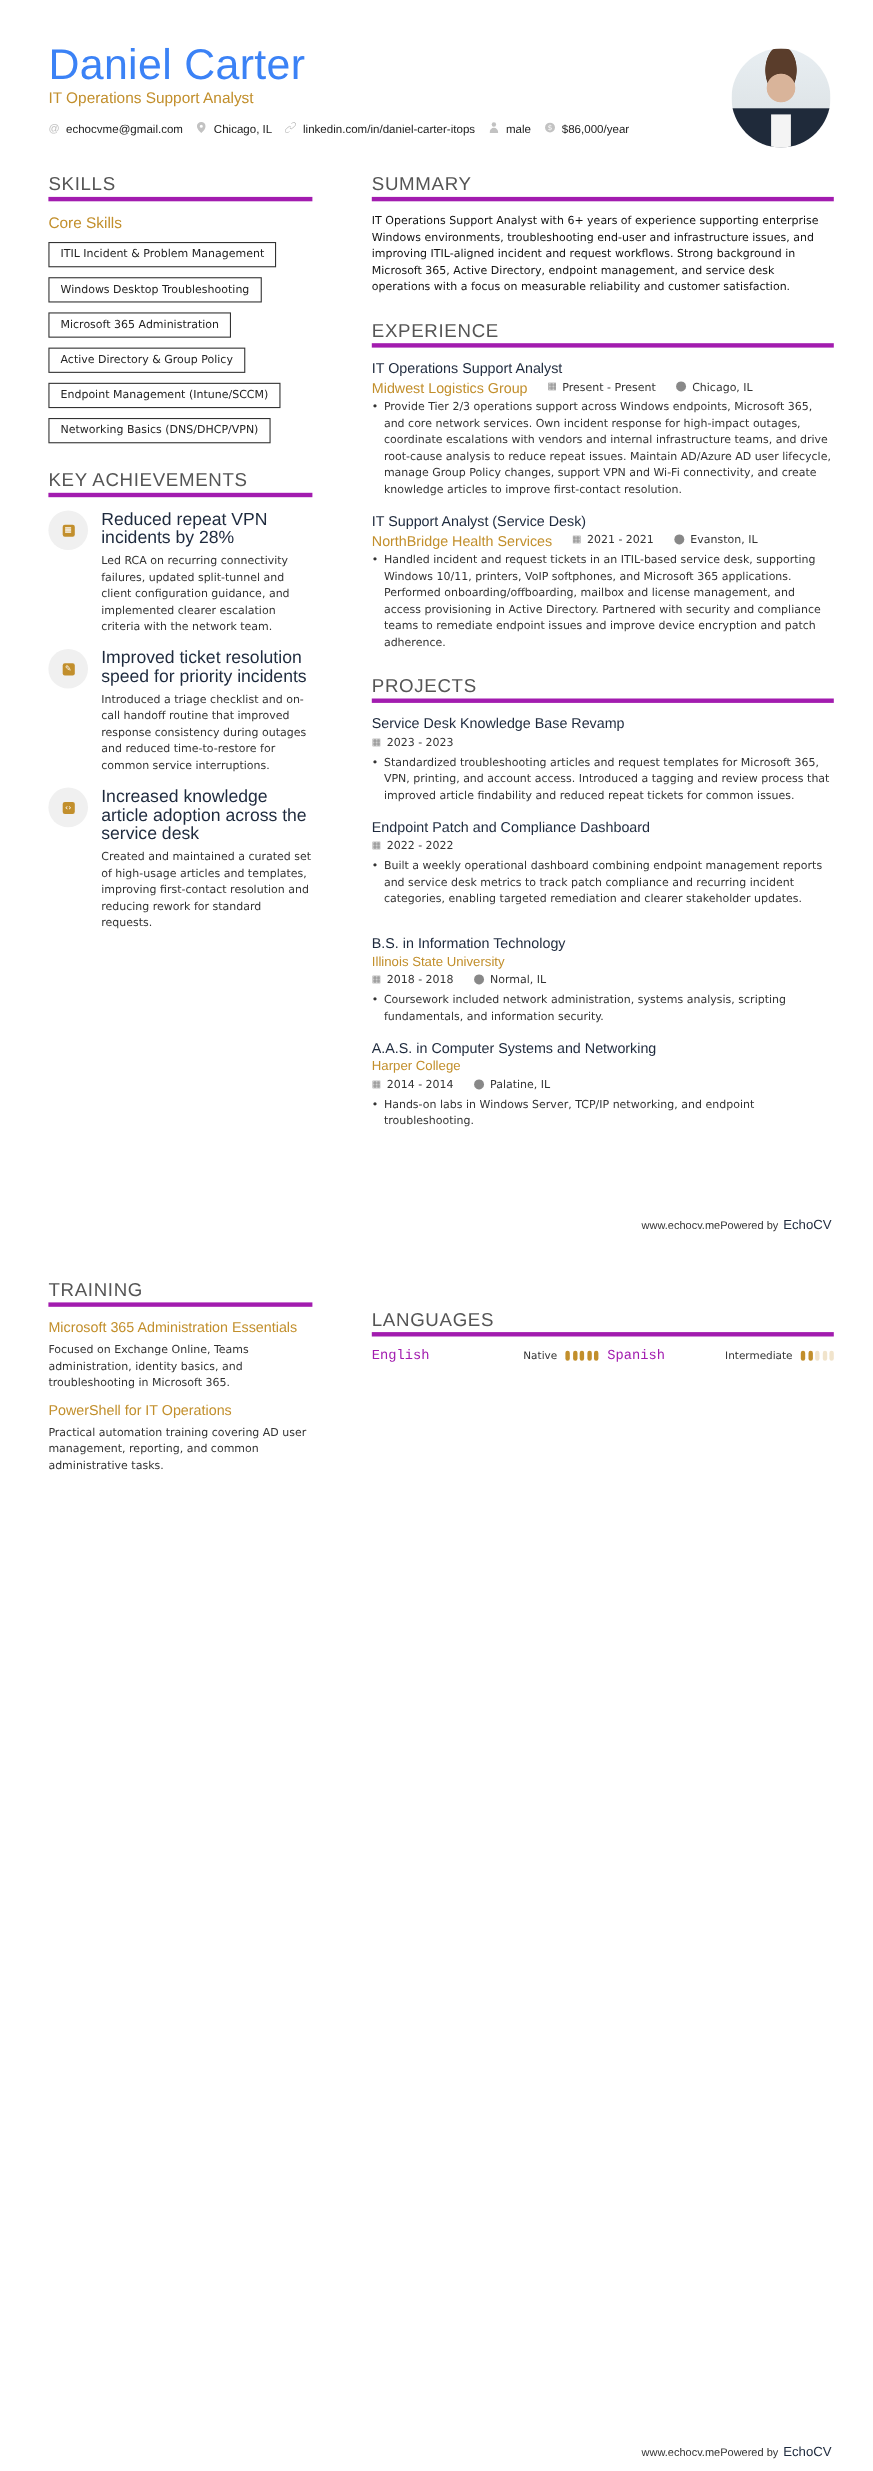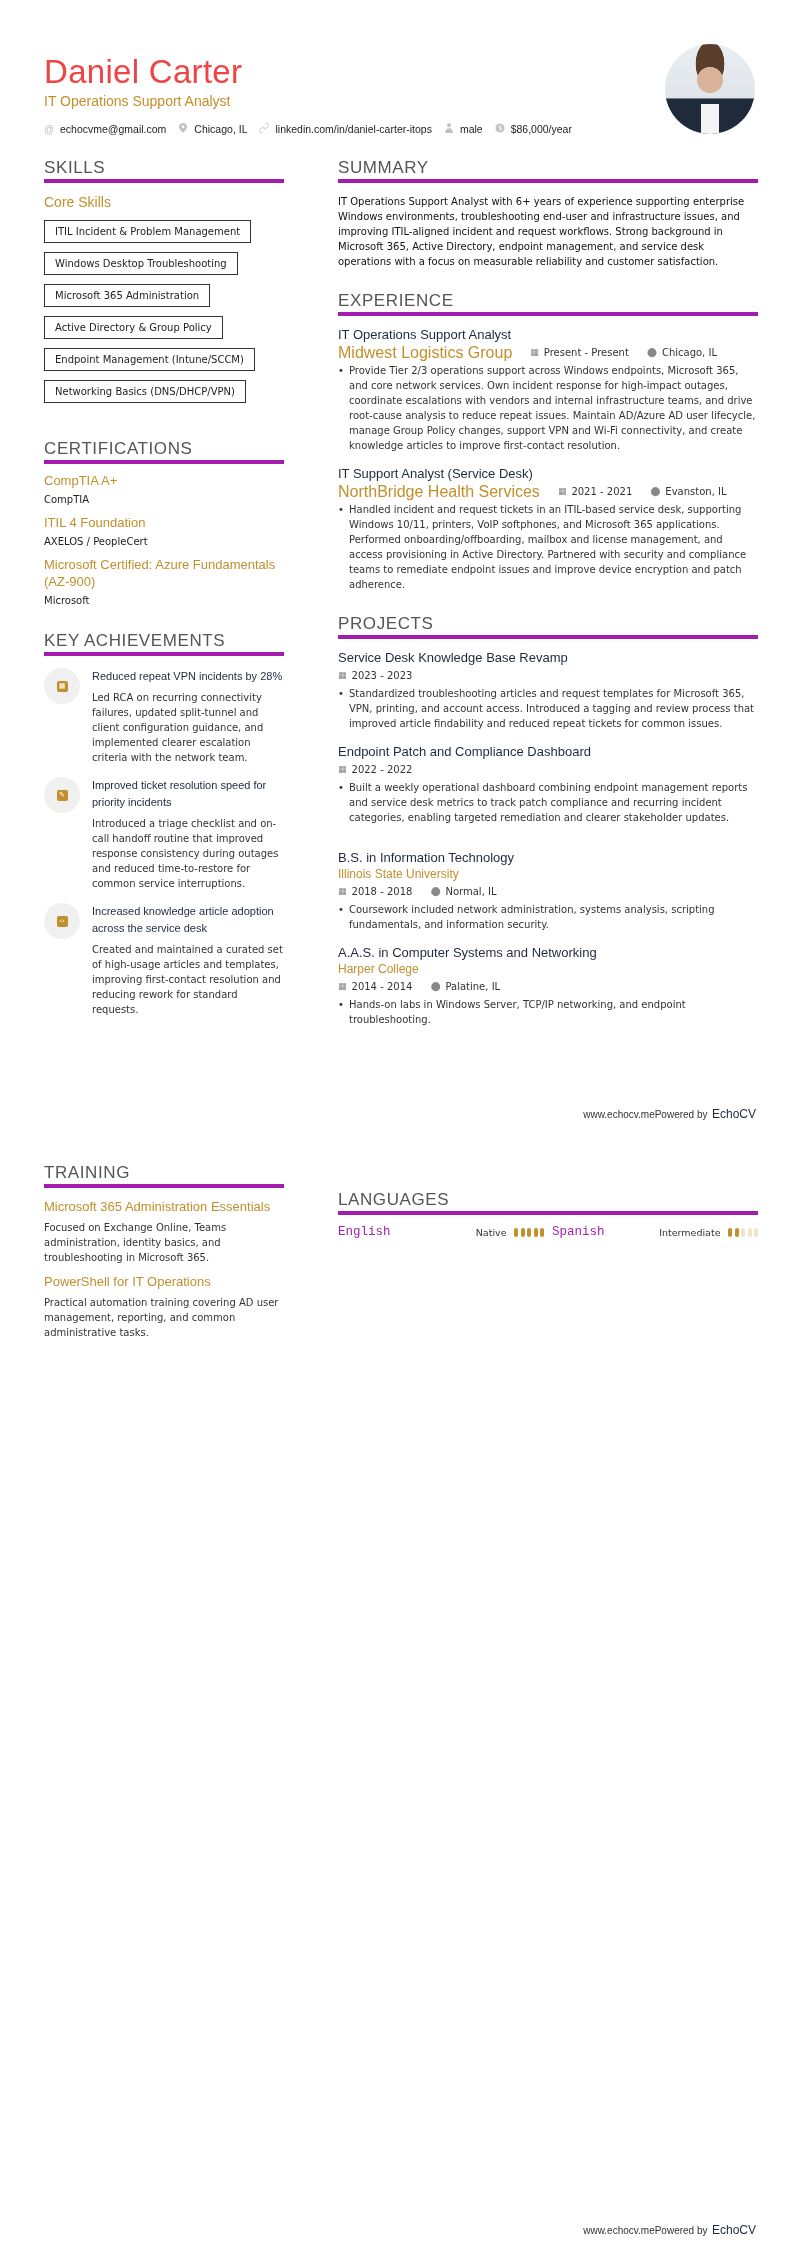--- a/index.html
+++ b/index.html
@@ -3,21 +3,21 @@
 <meta charset="utf-8">
 <style>
   * { box-sizing: border-box; margin: 0; padding: 0; }
   html, body { width: 794px; background: #ffffff; }
   body { font-family: "DejaVu Sans", sans-serif; color: #222; position: relative; height: 2246px; }
   .page { position: absolute; left: 0; width: 794px; }
   .page1 { top: 0; height: 1140px; }
   .page2 { top: 1140px; height: 1106px; }
 
   .header { position: absolute; left: 44px; top: 40px; width: 600px; }
-  .name { font-family: "Liberation Sans", sans-serif; font-size: 33px; color: #ef4444; font-weight: 400; letter-spacing: 0.3px; line-height: 40px; margin-top: 12px; }
+  .name { font-family: "Liberation Sans", sans-serif; font-size: 39px; color: #3b82f6; font-weight: 400; letter-spacing: 0.3px; line-height: 40px; }
   .role { font-family: "Liberation Sans", sans-serif; font-size: 14px; color: #c28f2c; margin-top: 0px; line-height: 18px; }
   .contacts { display: flex; align-items: center; margin-top: 13px; font-size: 10.5px; color: #222; font-family: "Liberation Sans", sans-serif; white-space: nowrap; }
   .contact { display: flex; align-items: center; margin-right: 12px; }
   .contact .ic { color: #c2c2c2; font-size: 10px; margin-right: 6px; width: 10px; text-align: center; }
 
   .photo { position: absolute; left: 665px; top: 44px; width: 90px; height: 90px; border-radius: 50%; overflow: hidden;
            background: radial-gradient(circle at 50% 40%, #d9b49a 0 18%, transparent 19%),
                        radial-gradient(ellipse at 50% 22%, #5a3d2b 0 22%, transparent 23%),
                        linear-gradient(180deg, #e8eef2 0%, #dfe5e8 60%, #1f2a3a 61%, #1f2a3a 100%); }
   .photo .shirt { position: absolute; left: 36px; top: 60px; width: 18px; height: 30px; background: #f4f4f4; }
@@ -29,29 +29,29 @@
   .subhead { font-family: "Liberation Sans", sans-serif; font-size: 14px; color: #c28f2c; margin-top: 10px; line-height: 18px; }
   .chip { display: inline-block; border: 1px solid #333; font-size: 10px; padding: 4px 10px; margin-top: 9px; color: #222; line-height: 13px; white-space: nowrap; }
   .chips { display: flex; flex-direction: column; align-items: flex-start; }
 
   .cert-title { font-family: "Liberation Sans", sans-serif; font-size: 13px; color: #c28f2c; line-height: 17px; margin-top: 8px; }
   .cert-org { font-size: 10px; color: #222; margin-top: 4px; line-height: 13px; }
 
   .ach { display: flex; margin-top: 12px; }
   .ach-icon { width: 36px; height: 36px; border-radius: 50%; background: #f0f0f0; flex-shrink: 0; display: flex; align-items: center; justify-content: center; margin-right: 12px; margin-top: 0px; }
   .ach-icon span { display: block; width: 11px; height: 11px; background: #c28f2c; border-radius: 2px; color: #fff; font-size: 7px; text-align: center; line-height: 11px; }
-  .ach-title { font-family: "Liberation Sans", sans-serif; font-size: 11px; color: #1e2a3d; line-height: 17px; }
+  .ach-title { font-family: "Liberation Sans", sans-serif; font-size: 16px; color: #1e2a3d; line-height: 17px; }
   .ach-desc { font-size: 10px; color: #333; line-height: 15px; margin-top: 5px; }
 
   .summary { font-size: 10px; line-height: 15px; color: #111; margin-top: 11px; }
 
   .item-title { font-family: "Liberation Sans", sans-serif; font-size: 13px; color: #1e2a3d; line-height: 17px; margin-top: 12px; }
   .item-title.first { margin-top: 10px; }
   .item-meta { display: flex; align-items: center; margin-top: 2px; font-size: 10px; color: #333; line-height: 15px; }
-  .org { font-family: "Liberation Sans", sans-serif; font-size: 16px; color: #c28f2c; margin-right: 18px; }
+  .org { font-family: "Liberation Sans", sans-serif; font-size: 13px; color: #c28f2c; margin-right: 18px; }
   .org-line { font-family: "Liberation Sans", sans-serif; font-size: 12px; color: #c28f2c; line-height: 15px; margin-top: 1px; }
   .meta-part { display: flex; align-items: center; margin-right: 18px; }
   .meta-ic { color: #888; font-size: 9px; margin-right: 5px; }
   .bullet { display: flex; font-size: 10px; color: #333; line-height: 15px; margin-top: 3px; }
   .bullet .dot { width: 11px; flex-shrink: 0; }
 
   .lang-row { display: flex; align-items: center; margin-top: 10px; font-size: 12px; }
   .lang { display: flex; align-items: center; width: 210px; }
   .lang-name { font-family: Liberation Mono, monospace; color: #a21caf; font-size: 12.5px; flex: 1; }
   .lang-level { font-size: 9.5px; color: #333; margin-right: 5px; }
@@ -125,30 +125,20 @@
       <div class="chips">
         <span class="chip">ITIL Incident &amp; Problem Management</span>
         <span class="chip">Windows Desktop Troubleshooting</span>
         <span class="chip">Microsoft 365 Administration</span>
         <span class="chip">Active Directory &amp; Group Policy</span>
         <span class="chip">Endpoint Management (Intune/SCCM)</span>
         <span class="chip">Networking Basics (DNS/DHCP/VPN)</span>
       </div>
     </section>
 
-    <section style="margin-top:38px;">
-      <div class="sec-title">CERTIFICATIONS</div>
-      <div style="margin-top:4px;"></div>
-      <div class="cert-title">CompTIA A+</div>
-      <div class="cert-org">CompTIA</div>
-      <div class="cert-title">ITIL 4 Foundation</div>
-      <div class="cert-org">AXELOS / PeopleCert</div>
-      <div class="cert-title">Microsoft Certified: Azure Fundamentals (AZ-900)</div>
-      <div class="cert-org">Microsoft</div>
-    </section>
 
     <section style="margin-top:26px;">
       <div class="sec-title">KEY ACHIEVEMENTS</div>
       <div class="ach">
         <div class="ach-icon">
             <span>▦</span>
           </div>
         <div>
           <div class="ach-title">Reduced repeat VPN incidents by 28%</div>
           <div class="ach-desc">Led RCA on recurring connectivity failures, updated split-tunnel and client configuration guidance, and implemented clearer escalation criteria with the network team.</div>

